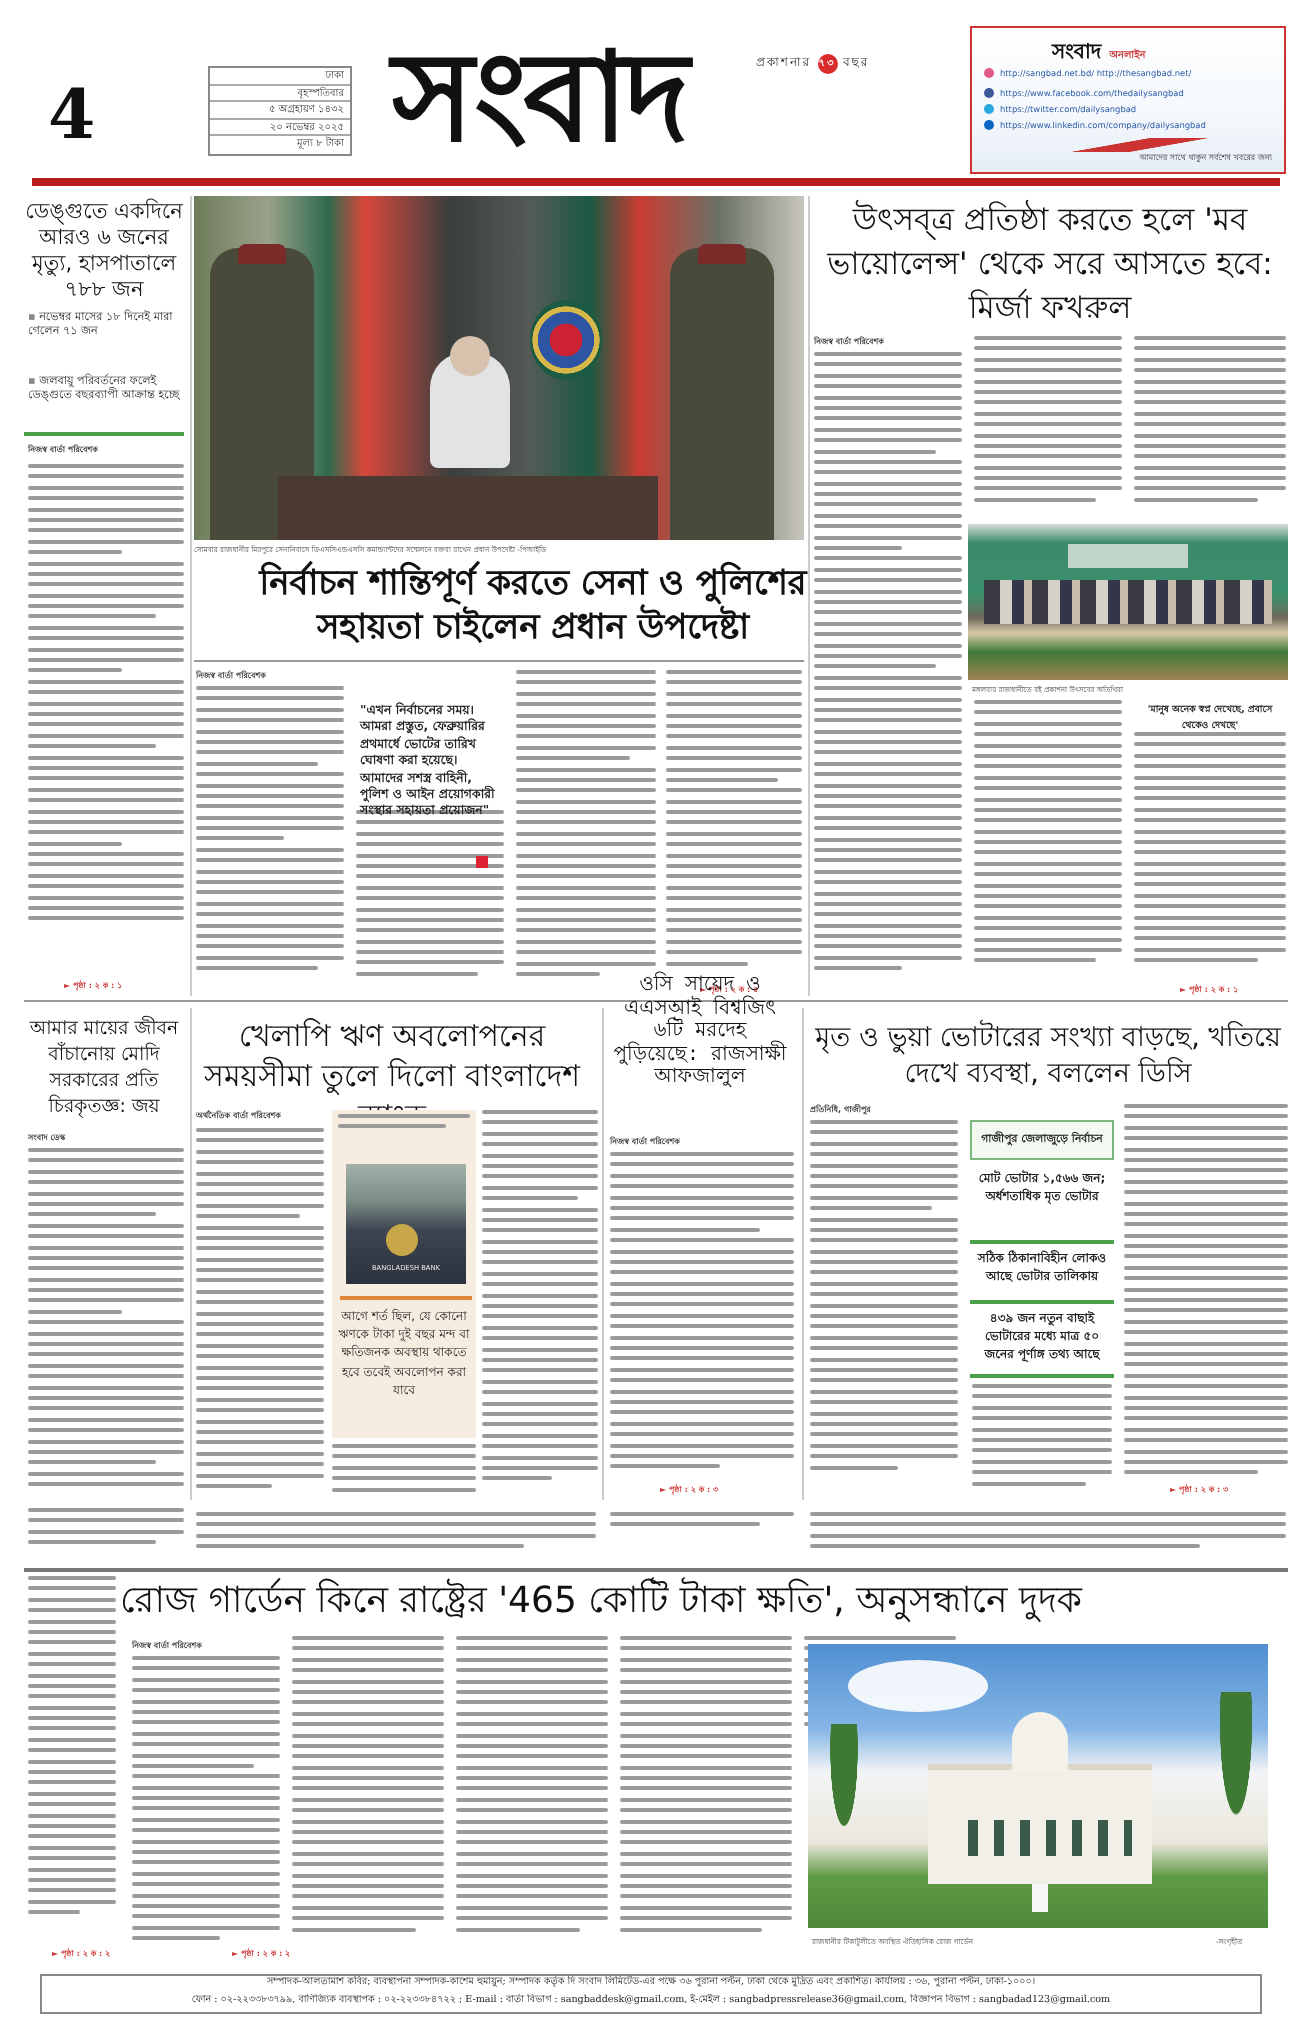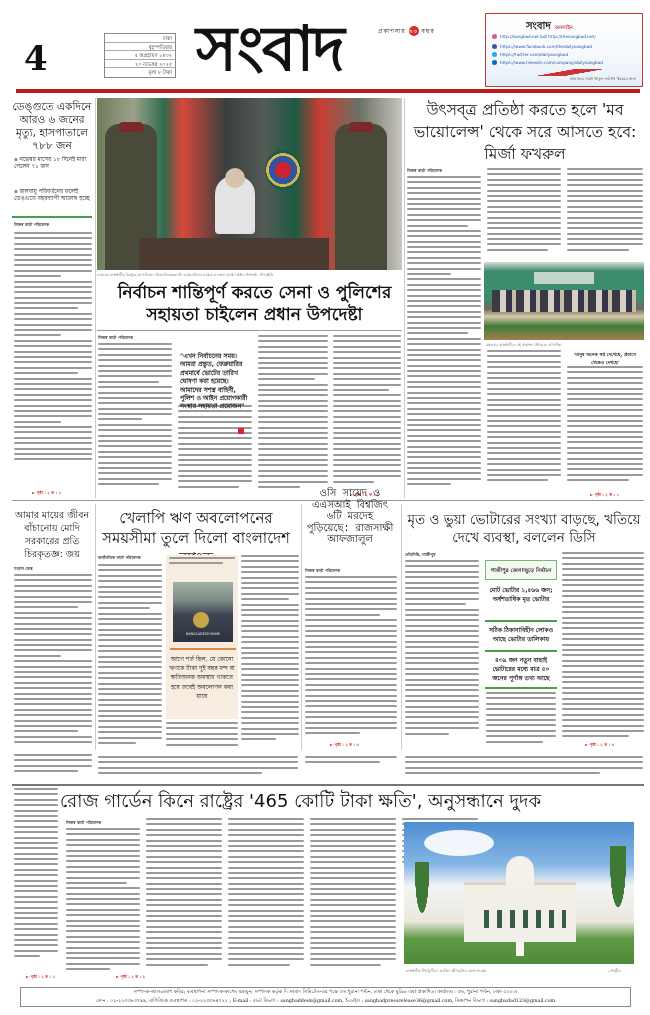--- a/index.html
+++ b/index.html
@@ -137,21 +137,21 @@
 
   <div class="abs" style="left:168px;top:52px;width:36px;height:40px;border-radius:50%;background:radial-gradient(circle,#c23 0 30%,#2e55a4 31% 52%,#d6b84a 53% 62%,#1b5a43 63%);"></div>
 
   <div class="abs" style="left:118px;top:78px;width:40px;height:58px;background:#e3e3e6;border-radius:18px 18px 4px 4px;"></div>
   <div class="abs" style="left:128px;top:70px;width:20px;height:20px;background:#d7c2ad;border-radius:50%;"></div>
 
   <div class="abs" style="left:42px;top:140px;width:190px;height:32px;background:#4a3a32;"></div>
 </div>
 <div class="abs caption" style="left:97px;top:272px;width:305px;">সোমবার রাজধানীর মিরপুরে সেনানিবাসে ডিএসসিএন্ডএসসি কমান্ড্যান্টদের সম্মেলনে বক্তব্য রাখেন প্রধান উপদেষ্টা -পিআইডি</div>
 
-<div class="abs hl" style="left:102px;top:281px;width:305px;font-size:17px;line-height:22px;font-weight:bold;">নির্বাচন শান্তিপূর্ণ করতে সেনা ও পুলিশের সহায়তা চাইলেন প্রধান উপদেষ্টা</div>
+<div class="abs hl" style="left:114px;top:281px;width:305px;font-size:17px;line-height:22px;font-weight:bold;">নির্বাচন শান্তিপূর্ণ করতে সেনা ও পুলিশের সহায়তা চাইলেন প্রধান উপদেষ্টা</div>
 <div class="abs sep-h" style="left:97px;top:330px;width:305px;"></div>
 
 <div class="abs byline" style="left:98px;top:335px;">নিজস্ব বার্তা পরিবেশক</div>
 <div class="abs txt-lines" style="left:98px;top:343px;width:74px;height:148px;">
   <div class="line"></div>
     <div class="line"></div>
     <div class="line"></div>
     <div class="line"></div>
     <div class="line"></div>
     <div class="line"></div>

